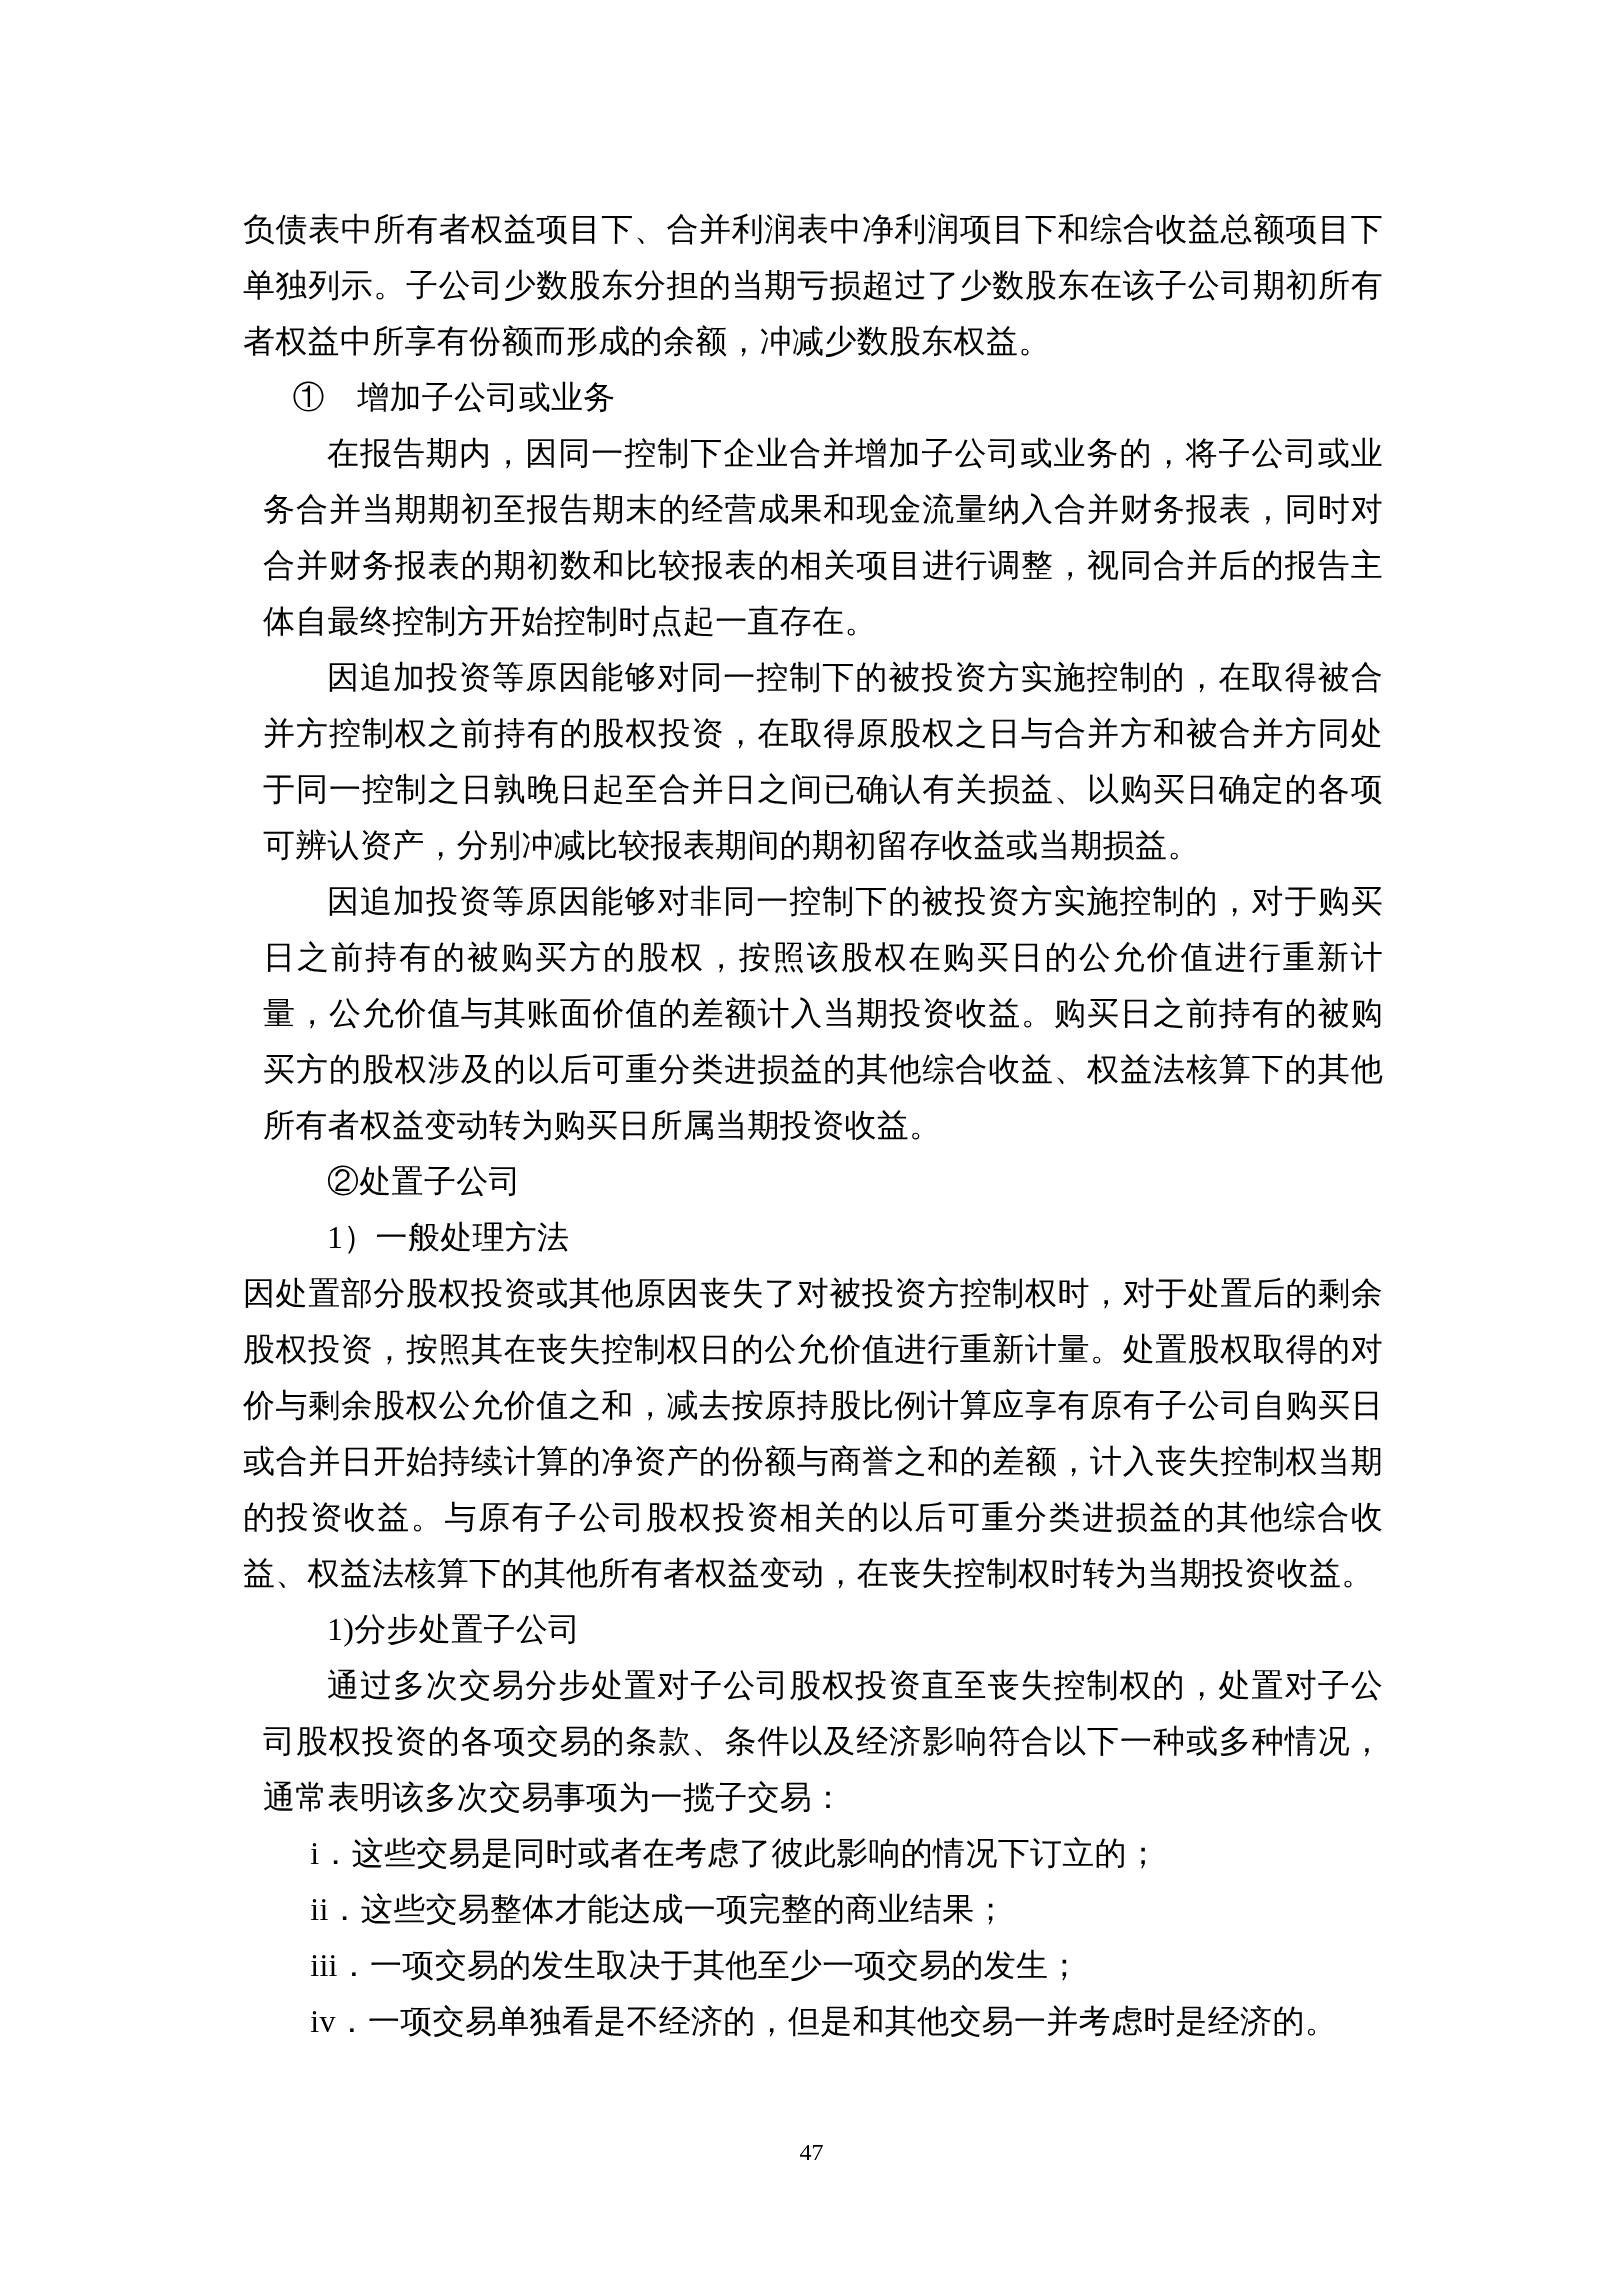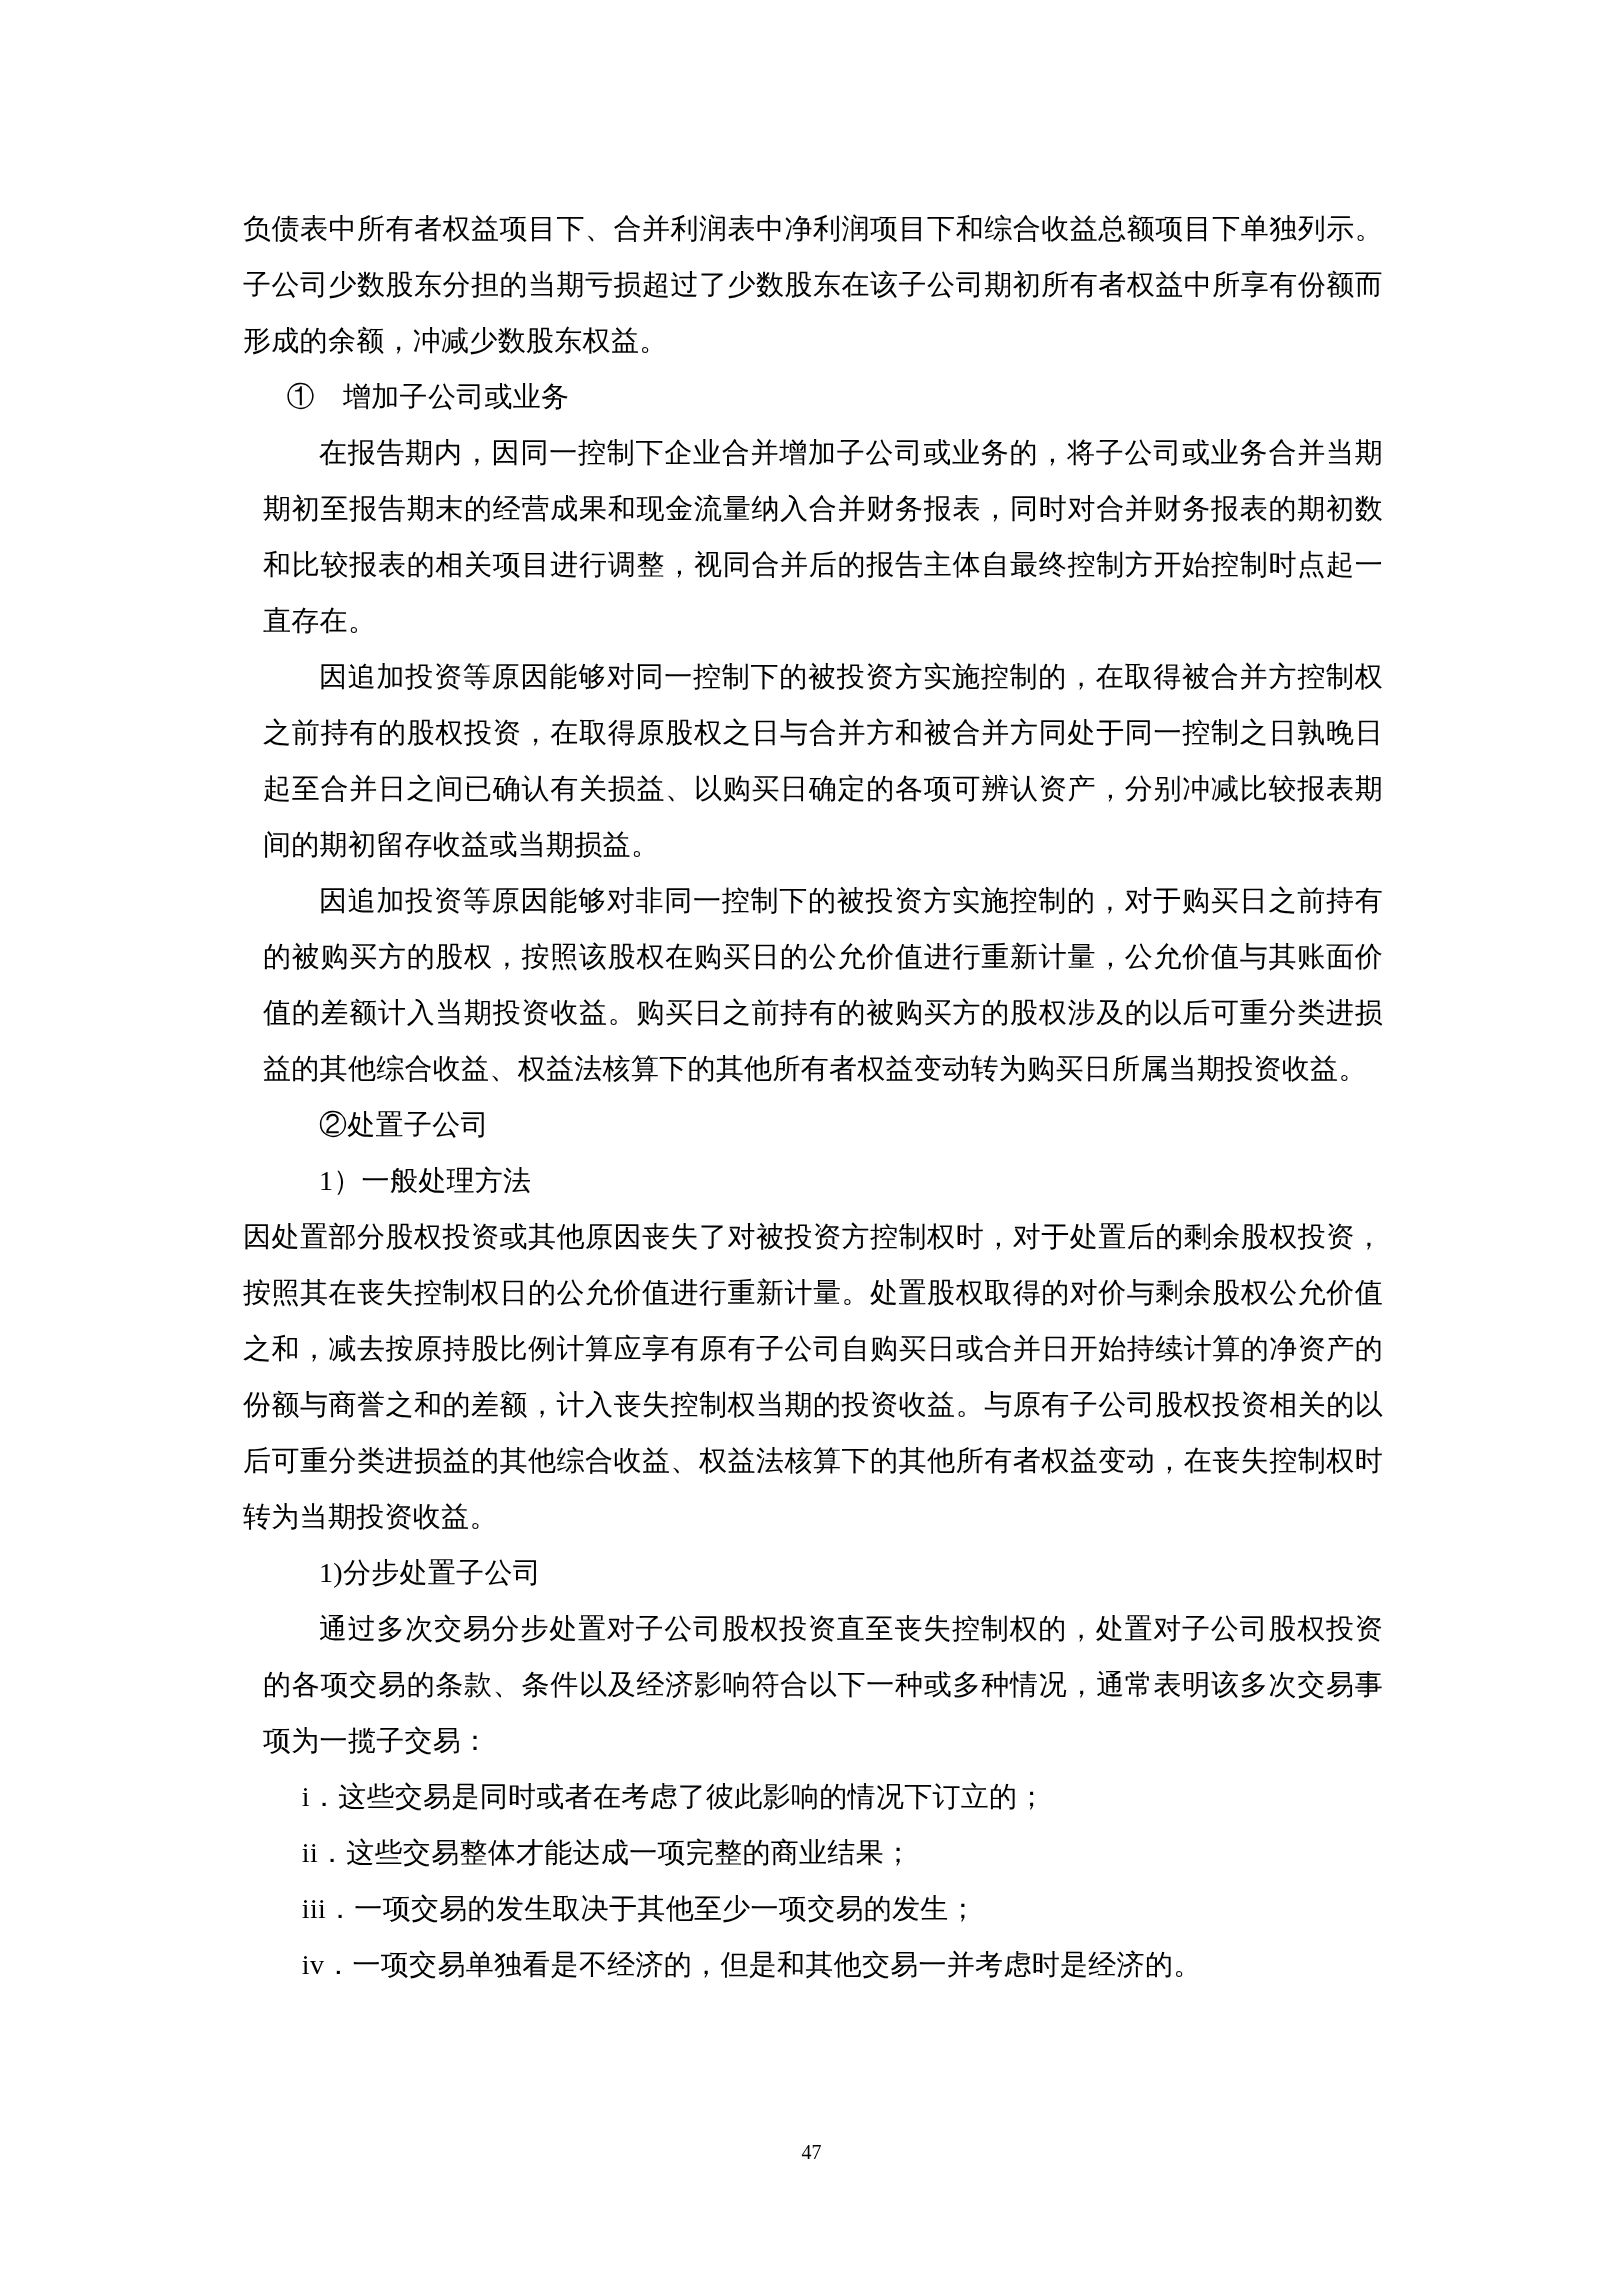--- a/index.html
+++ b/index.html
@@ -15,40 +15,40 @@
     background: #ffffff;
     color: #000000;
     font-family: "Liberation Serif", "DejaVu Serif", serif;
     overflow: hidden;
   }
   .content {
     position: absolute;
     left: 243px;
     top: 201px;
     width: 1140px;
-    font-size: 28px;
+    font-size: 32px;
     line-height: 56px;
     text-align: justify;
     text-justify: inter-character;
     line-break: strict;
     word-break: normal;
     letter-spacing: 0.3px;
   }
   .blk { margin: 0; padding: 0; }
   .ti0  { text-indent: 0; }
   .ti15 { text-indent: 1.55em; }
   .ti2  { text-indent: 2em; margin-left: 20px; }
   .ti21 { text-indent: 2.1em; }
   .footer {
     position: absolute;
     top: 2134px;
     left: 0;
     width: 100%;
     text-align: center;
-    font-size: 20px;
+    font-size: 24px;
     line-height: 37px;
     color: #000000;
   }
 </style>
 </head>
 <body>
 
 <div class="page">
   <div class="content">
     <p class="blk ti0">负债表中所有者权益项目下、合并利润表中净利润项目下和综合收益总额项目下单独列示。子公司少数股东分担的当期亏损超过了少数股东在该子公司期初所有者权益中所享有份额而形成的余额，冲减少数股东权益。</p>

